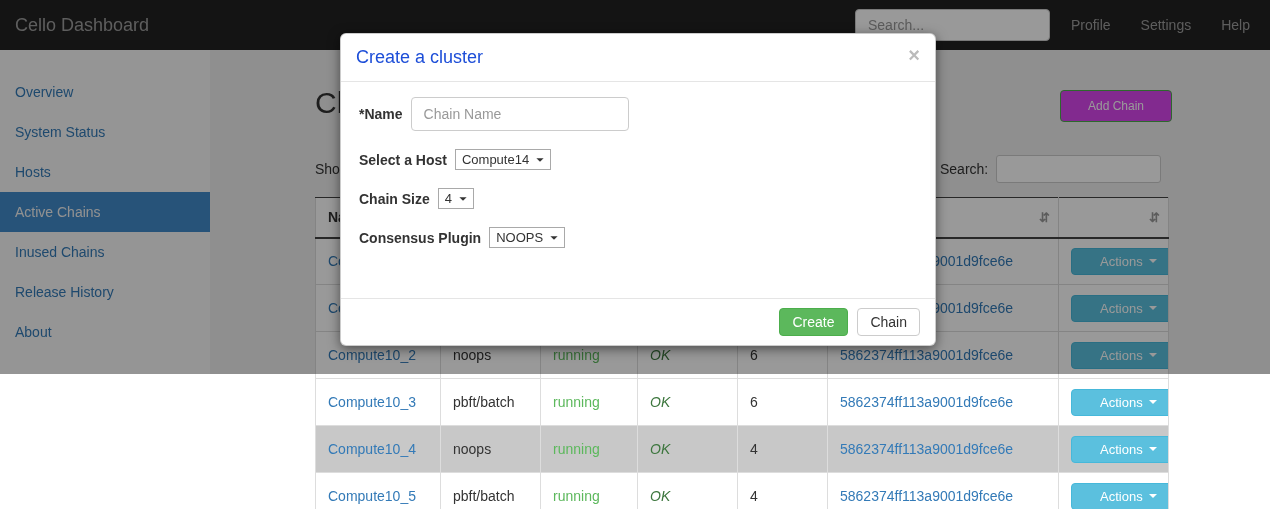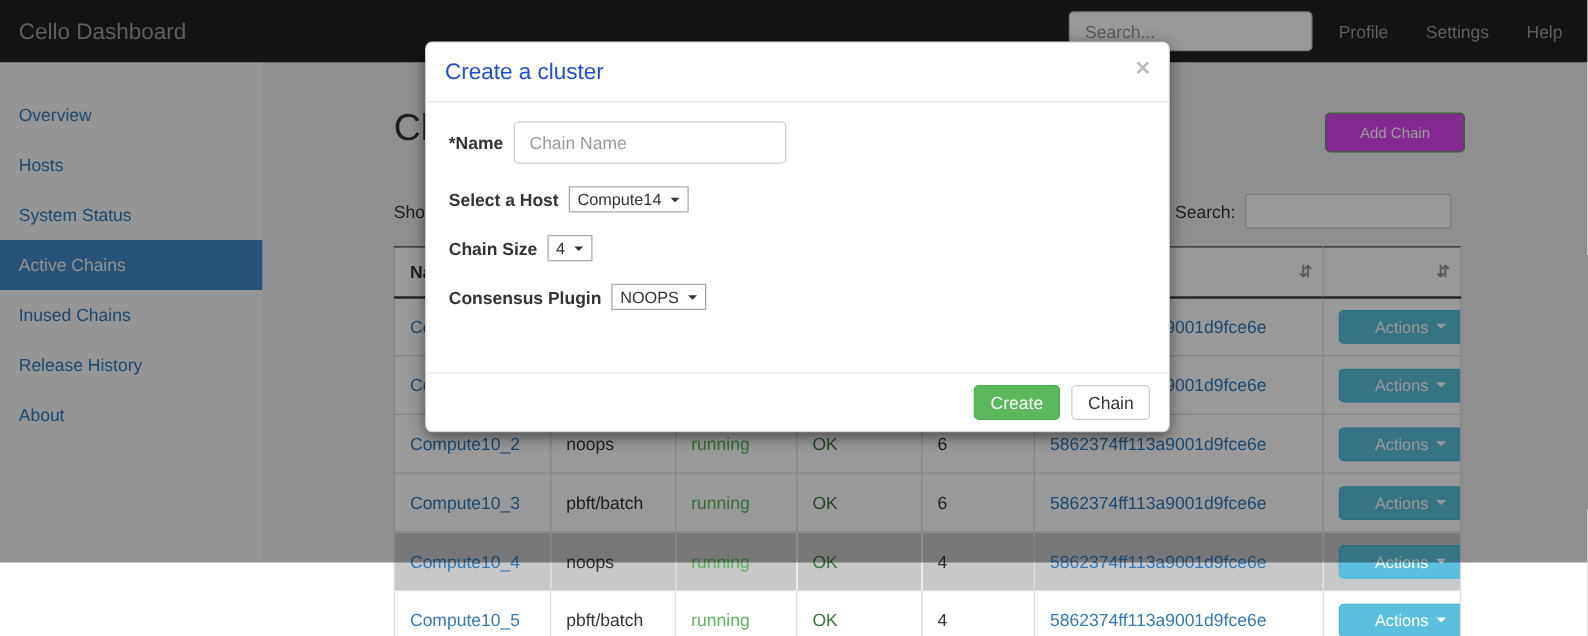--- a/index.html
+++ b/index.html
@@ -1,17 +1,17 @@
 <!DOCTYPE html>
 <html><head>
 <meta charset="utf-8">
 <style>
   * { margin:0; padding:0; box-sizing:border-box; }
   html,body { width:1270px; height:509px; overflow:hidden; font-family:"Liberation Sans", sans-serif; font-size:14px; background:#fff; }
-  #app { position:relative; width:1270px; height:450px; }
+  #app { position:relative; width:1270px; height:374px; }
 
   
   .navbar { position:absolute; top:0; left:0; right:0; height:50px; background:#222222; z-index:1; }
   .brand { position:absolute; left:15px; top:0; line-height:50px; font-size:18px; color:#9d9d9d; }
   .nav-search { position:absolute; left:855px; top:9px; }
   .nav-search input { width:195px; height:32px; border:1px solid #ccc; border-radius:4px; padding:6px 12px; font-size:14px; font-family:inherit; background:#fff; color:#555; }
   .nav-search input::placeholder { color:#999; }
   .nav-links { position:absolute; right:5px; top:0; display:flex; }
   .nav-links .nl { color:#9d9d9d; line-height:50px; padding:0 15px; cursor:pointer; }
 
@@ -32,21 +32,21 @@
 
   
   table.chains { position:absolute; left:105px; top:147px; width:853px; border-collapse:collapse; background:#fff; table-layout:fixed; }
   table.chains th, table.chains td { border:1px solid #ddd; padding:8px 12px; text-align:left; vertical-align:middle; overflow:hidden; white-space:nowrap; }
   table.chains thead th { height:40px; border-top:1px solid #444; border-bottom:2px solid #444; position:relative; font-weight:bold; color:#333; background:#fff; cursor:pointer; }
   .sort-glyph { position:absolute; right:8px; top:50%; transform:translateY(-50%); color:#999; font-size:13px; }
   table.chains tbody tr { height:47px; background:#fff; }
   table.chains tbody tr.selected { background:#c8c8c8; }
   td.c-name a, td.c-id a { color:#337ab7; text-decoration:none; cursor:pointer; }
   td.c-status { color:#5cb85c; }
-  td.c-health { color:#3c763d; }
+  td.c-health { color:#3c763d;font-style:italic; }
   td.c-plugin, td.c-size { color:#333; }
   .actions-btn { background:#5bc0de; border:1px solid #46b8da; color:#fff; border-radius:4px; padding:5px 28px; font-size:13px; font-family:inherit; cursor:pointer; display:inline-flex; align-items:center; }
   .caret { display:inline-block; margin-left:6px; width:0; height:0; border-left:4px solid transparent; border-right:4px solid transparent; border-top:4px solid currentColor; }
 
   
   .backdrop { position:absolute; inset:0; background:rgba(0,0,0,0.4); z-index:50; }
   .modal { position:absolute; left:340px; top:33px; width:596px; background:#fff; border:1px solid rgba(0,0,0,0.2); border-radius:6px; box-shadow:0 3px 12px rgba(0,0,0,0.5); z-index:100; }
   .modal-header { position:relative; padding:13px 15px; border-bottom:1px solid #e5e5e5; }
   .modal-title { font-size:18px; color:#1d4ed8; }
   .modal-close { position:absolute; right:15px; top:11px; font-size:20px; font-weight:bold; color:#bbb; cursor:pointer; line-height:1; }
@@ -77,22 +77,22 @@
     <div class="nav-links">
       <span class="nl">Profile</span>
       <span class="nl">Settings</span>
       <span class="nl">Help</span>
     </div>
   </div>
 
   <div class="sidebar">
     <ul>
       <li>Overview</li>
+      <li>System Status</li>
       <li>Hosts</li>
-      <li>System Status</li>
       <li class="active">Active Chains</li>
       <li>Inused Chains</li>
       <li>Release History</li>
       <li>About</li>
     </ul>
   </div>
 
   <div class="content">
     <div class="page-heading">Chains</div>
     <button class="add-chain">Add Chain</button>

